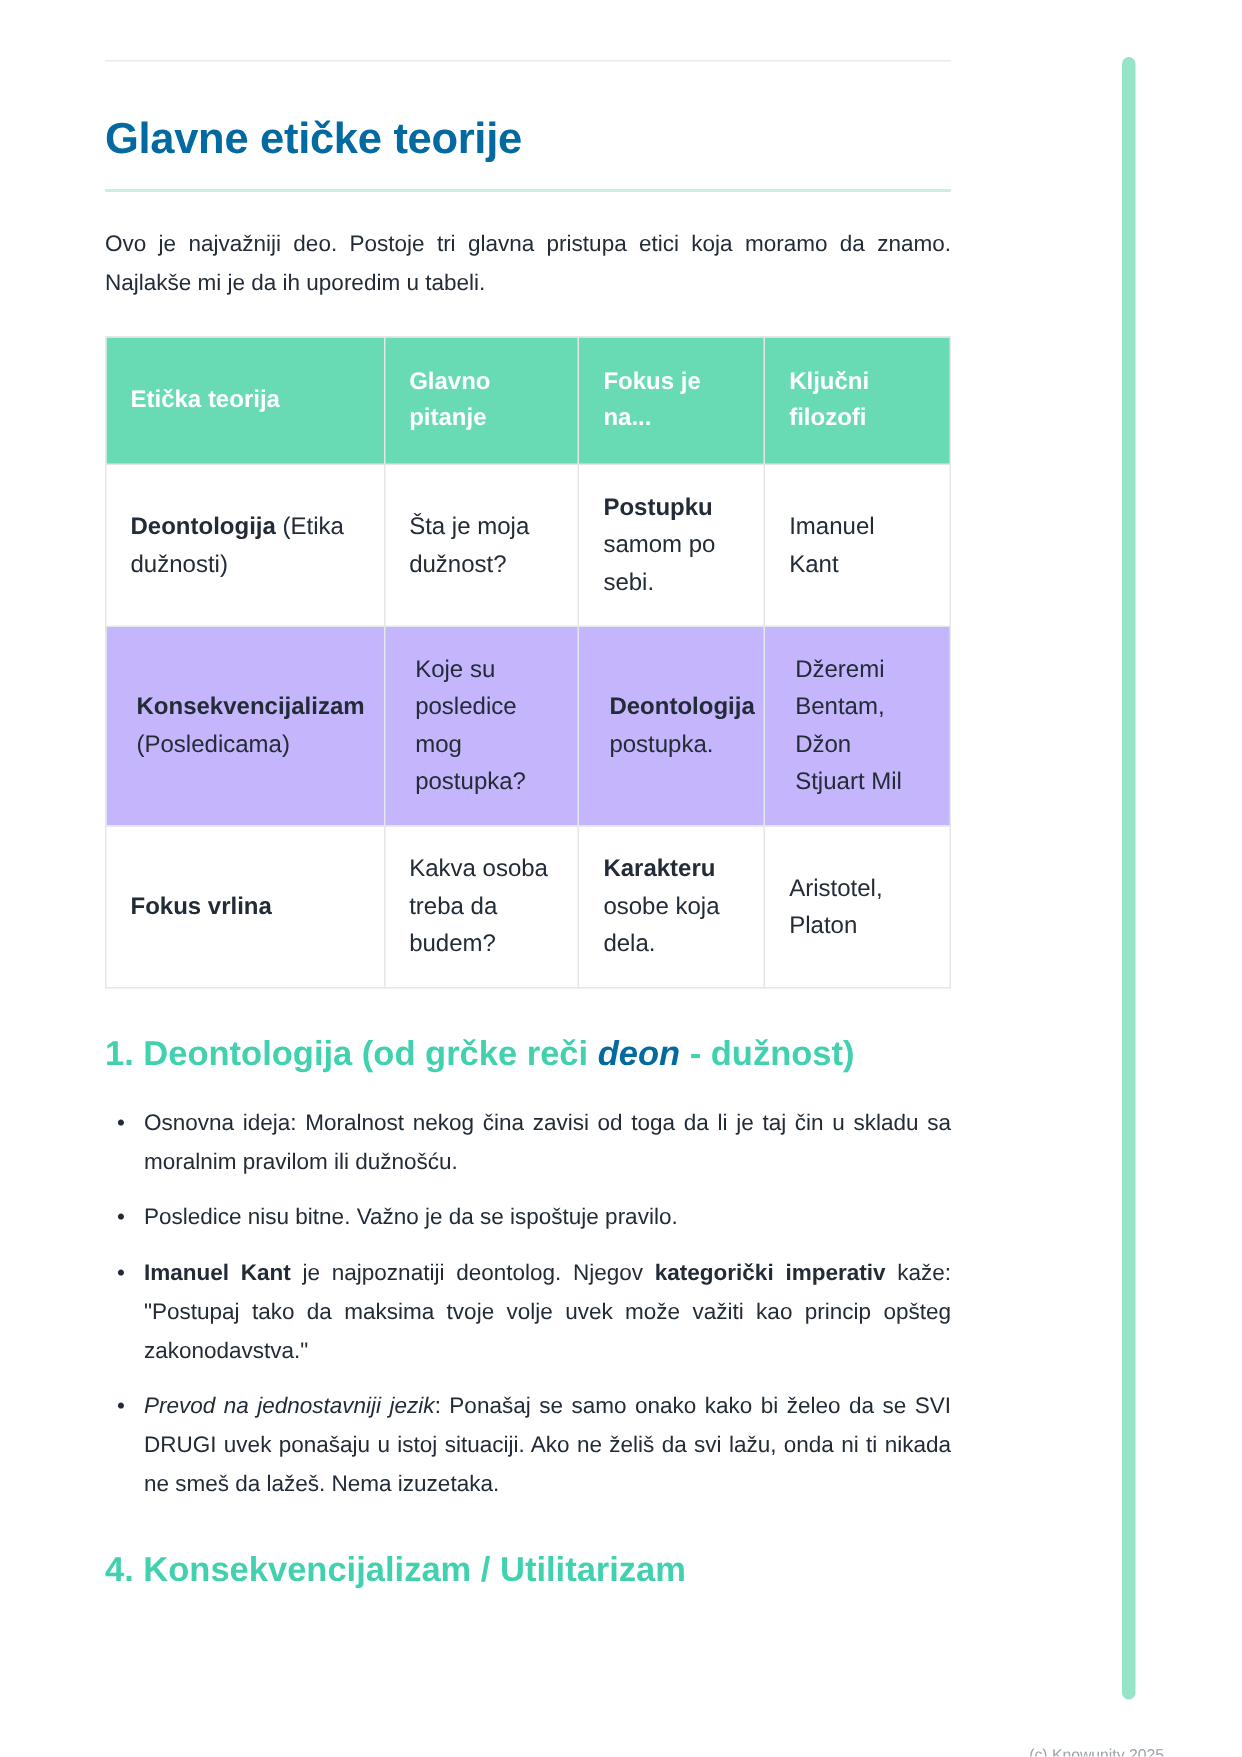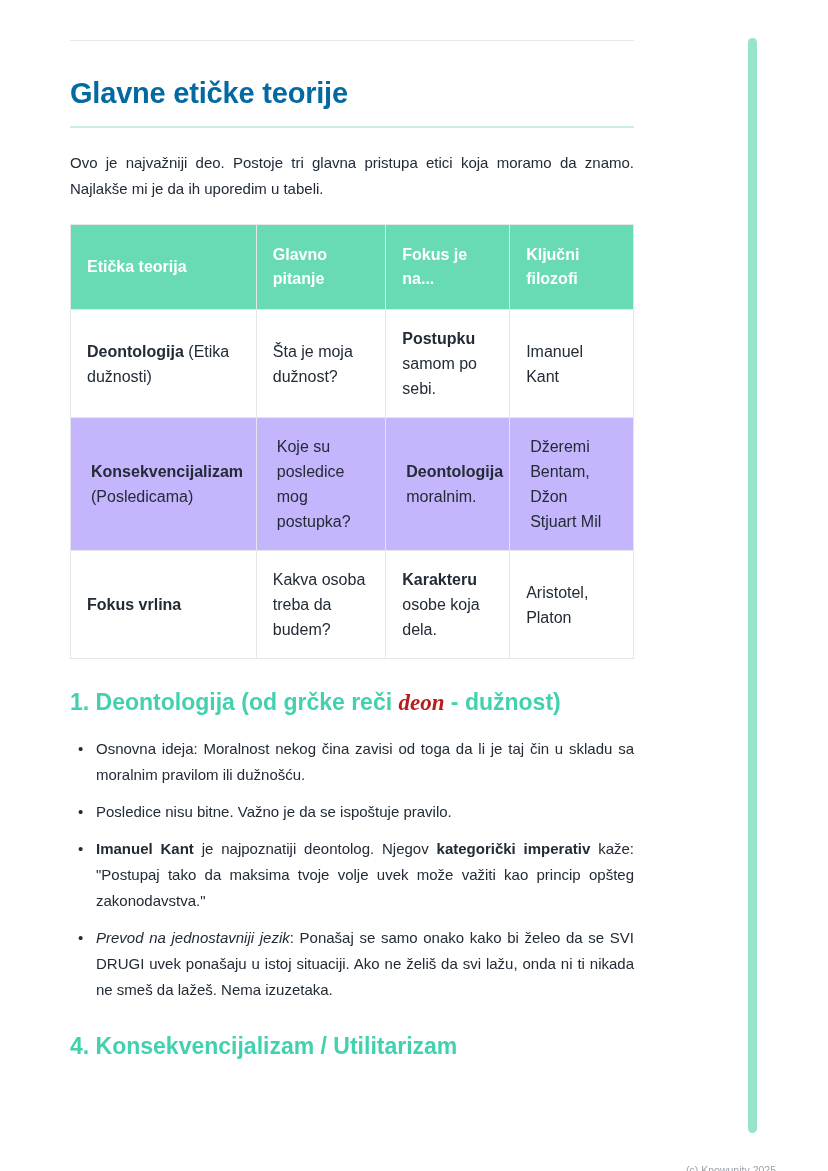--- a/index.html
+++ b/index.html
@@ -69,22 +69,21 @@
   .col-question { width: 23%; }
   .col-focus { width: 22%; }
   .col-phil { width: 22%; }
   h2.section-heading {
     font-size: 23px;
     font-weight: 700;
     color: #42d1af;
     margin: 30px 0 20px 0;
   }
   h2.section-heading .seg-bold-italic-dark {
-    color: #b91c1c;
-    font-family: Liberation Serif, serif;
+    color: #0369a1;
   }
   ul.bullets { list-style: none; }
   ul.bullets li {
     position: relative;
     padding-left: 26px;
     margin-bottom: 11px;
     font-size: 15px;
     line-height: 26px;
     text-align: justify;
   }
@@ -147,21 +146,21 @@
     <tbody>
       <tr>
         <td><span class="seg-bold">Deontologija</span><span> (Etika dužnosti)</span></td>
         <td><span>Šta je moja dužnost?</span></td>
         <td><span class="seg-bold">Postupku</span><span> samom po sebi.</span></td>
         <td><span>Imanuel Kant</span></td>
       </tr>
       <tr>
         <td><span class="seg-bold">Konsekvencijalizam</span><span> (Posledicama)</span></td>
         <td><span>Koje su posledice mog postupka?</span></td>
-        <td><span class="seg-bold">Deontologija</span><span> moralnim.</span></td>
+        <td><span class="seg-bold">Deontologija</span><span> postupka.</span></td>
         <td><span>Džeremi Bentam, Džon Stjuart Mil</span></td>
       </tr>
       <tr>
         <td><span class="seg-bold">Fokus vrlina</span></td>
         <td><span>Kakva osoba treba da budem?</span></td>
         <td><span class="seg-bold">Karakteru</span><span> osobe koja dela.</span></td>
         <td><span>Aristotel, Platon</span></td>
       </tr>
     </tbody>
   </table>

